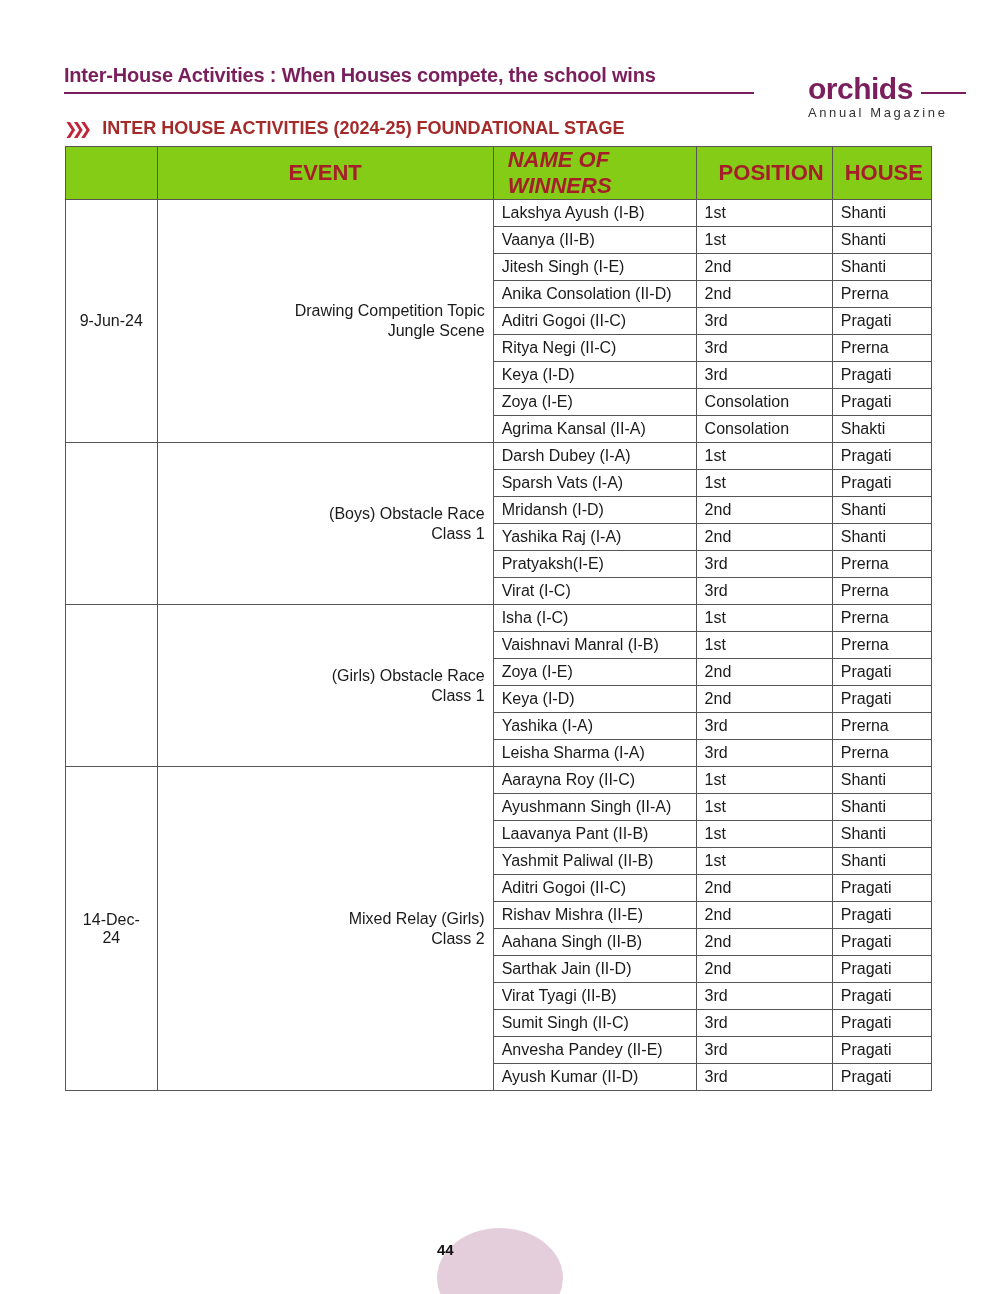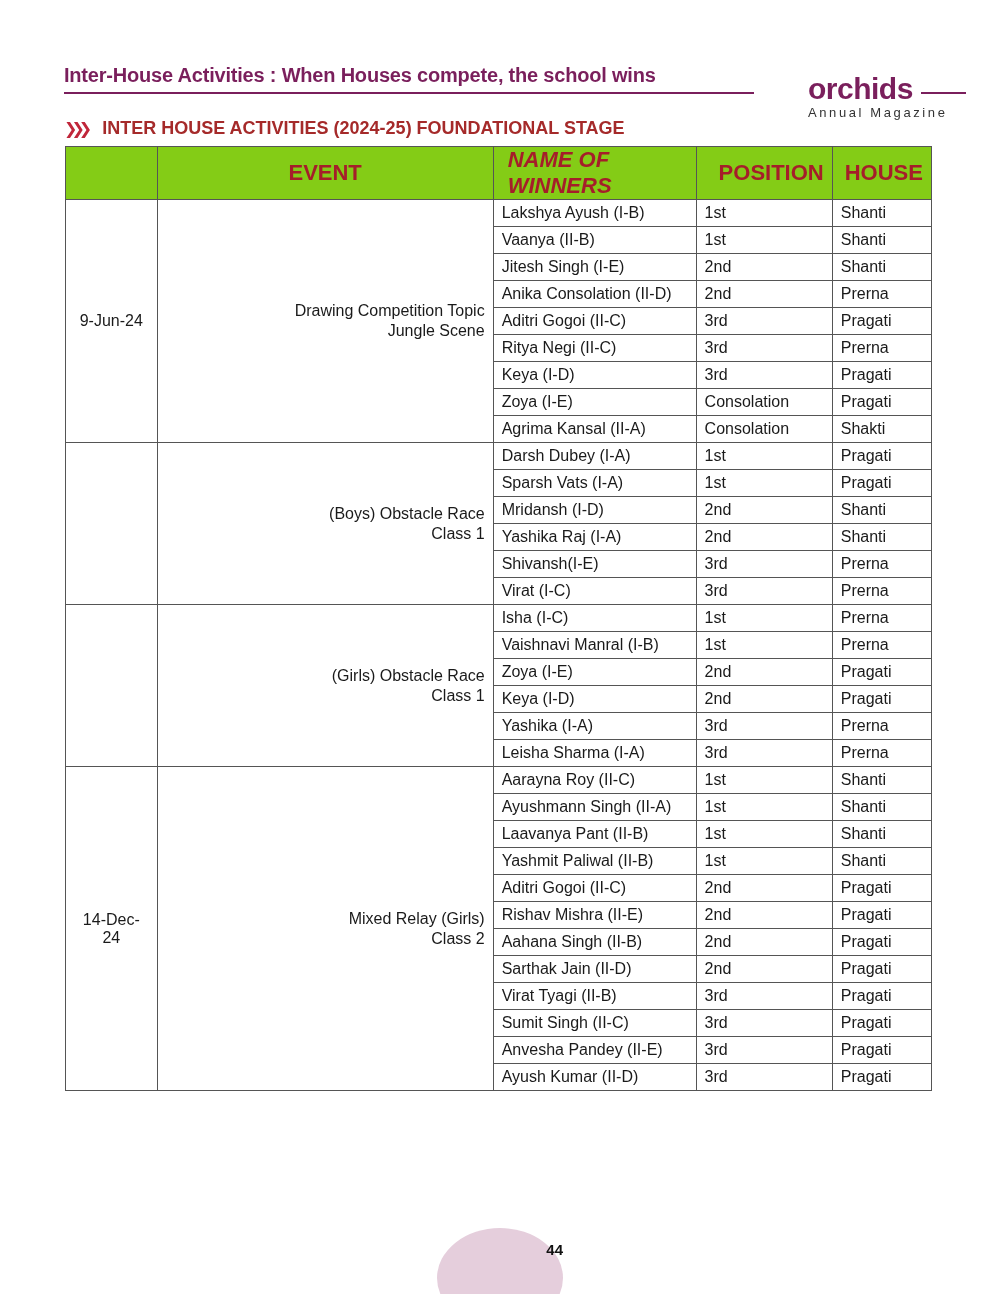--- a/index.html
+++ b/index.html
@@ -67,21 +67,21 @@
     td.date-cell { text-align: center; vertical-align: middle; width: 80px; }
     td.event-cell { text-align: right; vertical-align: middle; width: 350px; line-height: 20px; }
     td.name-cell { width: 196px; }
     td.pos-cell { width: 96px; }
     td.house-cell { width: 61px; }
     .page-number {
       position: absolute; left: 437px; top: 1228px; width: 126px; height: 100px;
       border-radius: 50%; background: #e5cedc;
     }
     .page-number span {
-      position: absolute; left: 0; right: 0; top: 13px; text-align: right;
+      position: absolute; left: 0; right: 0; top: 13px; text-align: left;
       font-weight: bold; font-size: 15px; color: #111;
     }
   </style>
 </head>
 <body>
 
 <div class="page-header">
   <div class="title">Inter-House Activities : When Houses compete, the school wins</div>
   <div class="rule"></div>
   <div class="brand">
@@ -176,21 +176,21 @@
         <td class="name-cell">Mridansh (I-D)</td>
         <td class="pos-cell">2nd</td>
         <td class="house-cell">Shanti</td>
       </tr>
       <tr>
         <td class="name-cell">Yashika Raj (I-A)</td>
         <td class="pos-cell">2nd</td>
         <td class="house-cell">Shanti</td>
       </tr>
       <tr>
-        <td class="name-cell">Shivansh(I-E)</td>
+        <td class="name-cell">Pratyaksh(I-E)</td>
         <td class="pos-cell">3rd</td>
         <td class="house-cell">Prerna</td>
       </tr>
       <tr>
         <td class="name-cell">Virat (I-C)</td>
         <td class="pos-cell">3rd</td>
         <td class="house-cell">Prerna</td>
       </tr>
       <tr>
         <td class="date-cell" rowspan="6"></td>

